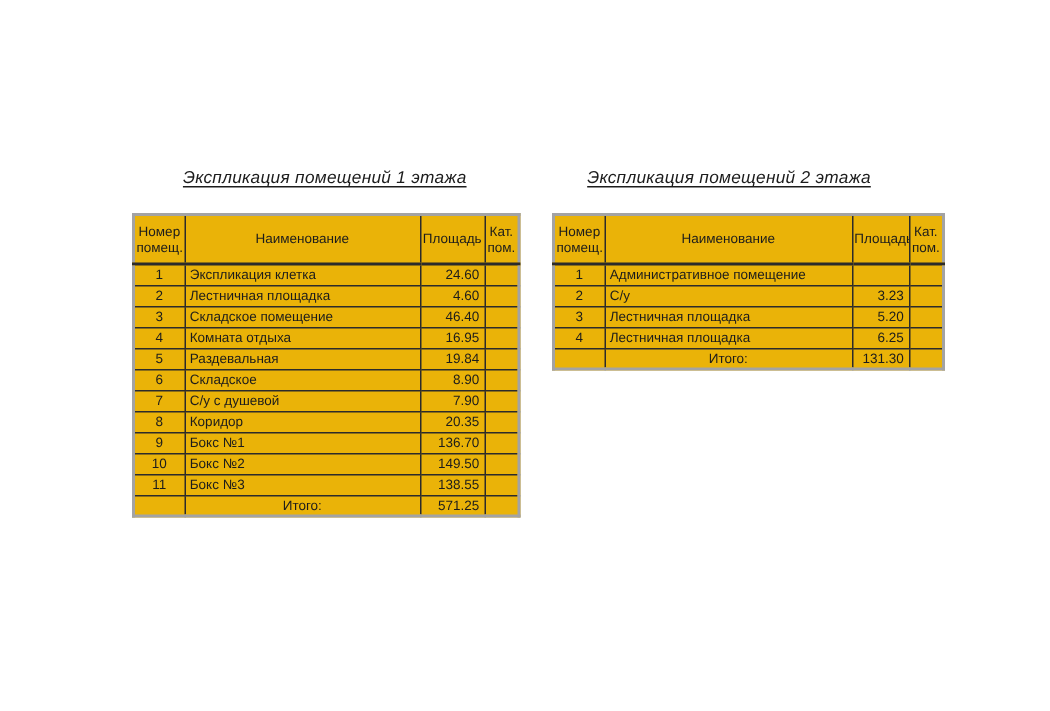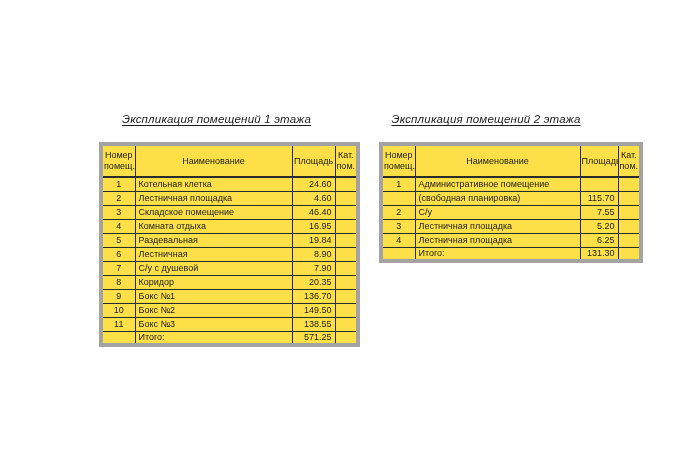--- a/index.html
+++ b/index.html
@@ -29,23 +29,22 @@
     text-align:center;
     letter-spacing:0.2px;
     color:#1c1c1c;
     margin-bottom:17px;
     white-space:nowrap;
   }
   table.explication {
     border-collapse:collapse;
     table-layout:fixed;
     width:100%;
-    background:#fde047;
-    border:4px solid #a3a3a3;
-    margin-left:11px;
+    background:#eab308;
+    border:2px solid #a3a3a3;
   }
   .explication th, .explication td {
     border:1px solid #2b2b2b;
     font-size:9px;
     color:#1c1c1c;
     overflow:hidden;
     white-space:nowrap;
   }
   .explication thead th {
     height:33px;
@@ -59,21 +58,21 @@
   }
   .explication tbody td {
     height:14px;
     vertical-align:middle;
     padding:0 3px;
   }
   td.c-num  { text-align:center; }
   td.c-name { text-align:left; padding-left:6px; }
   td.c-area { text-align:right; }
   td.c-cat  { text-align:center; }
-  td.total-label { text-align:left; padding-right:5px; }
+  td.total-label { text-align:center; padding-right:5px; }
 </style>
 </head>
 <body>
 
 <div class="sheet">
 
   <section class="block block-1">
     <h2 class="title">Экспликация помещений 1 этажа</h2>
     <table class="explication">
       <colgroup>
@@ -88,21 +87,21 @@
 помещ.</th>
           <th>Наименование</th>
           <th>Площадь</th>
           <th>Кат.
 пом.</th>
         </tr>
       </thead>
       <tbody>
           <tr>
             <td class="c-num">1</td>
-            <td class="c-name">Котельная клетка</td>
+            <td class="c-name">Экспликация клетка</td>
             <td class="c-area">24.60</td>
             <td class="c-cat"></td>
           </tr>
           <tr>
             <td class="c-num">2</td>
             <td class="c-name">Лестничная площадка</td>
             <td class="c-area">4.60</td>
             <td class="c-cat"></td>
           </tr>
           <tr>
@@ -118,21 +117,21 @@
             <td class="c-cat"></td>
           </tr>
           <tr>
             <td class="c-num">5</td>
             <td class="c-name">Раздевальная</td>
             <td class="c-area">19.84</td>
             <td class="c-cat"></td>
           </tr>
           <tr>
             <td class="c-num">6</td>
-            <td class="c-name">Лестничная</td>
+            <td class="c-name">Складское</td>
             <td class="c-area">8.90</td>
             <td class="c-cat"></td>
           </tr>
           <tr>
             <td class="c-num">7</td>
             <td class="c-name">С/у с душевой</td>
             <td class="c-area">7.90</td>
             <td class="c-cat"></td>
           </tr>
           <tr>
@@ -189,29 +188,23 @@
         </tr>
       </thead>
       <tbody>
           <tr>
             <td class="c-num">1</td>
             <td class="c-name">Административное помещение</td>
             <td class="c-area"></td>
             <td class="c-cat"></td>
           </tr>
           <tr>
-            <td class="c-num"></td>
-            <td class="c-name">(свободная планировка)</td>
-            <td class="c-area">115.70</td>
-            <td class="c-cat"></td>
-          </tr>
-          <tr>
             <td class="c-num">2</td>
             <td class="c-name">С/у</td>
-            <td class="c-area">7.55</td>
+            <td class="c-area">3.23</td>
             <td class="c-cat"></td>
           </tr>
           <tr>
             <td class="c-num">3</td>
             <td class="c-name">Лестничная площадка</td>
             <td class="c-area">5.20</td>
             <td class="c-cat"></td>
           </tr>
           <tr>
             <td class="c-num">4</td>

